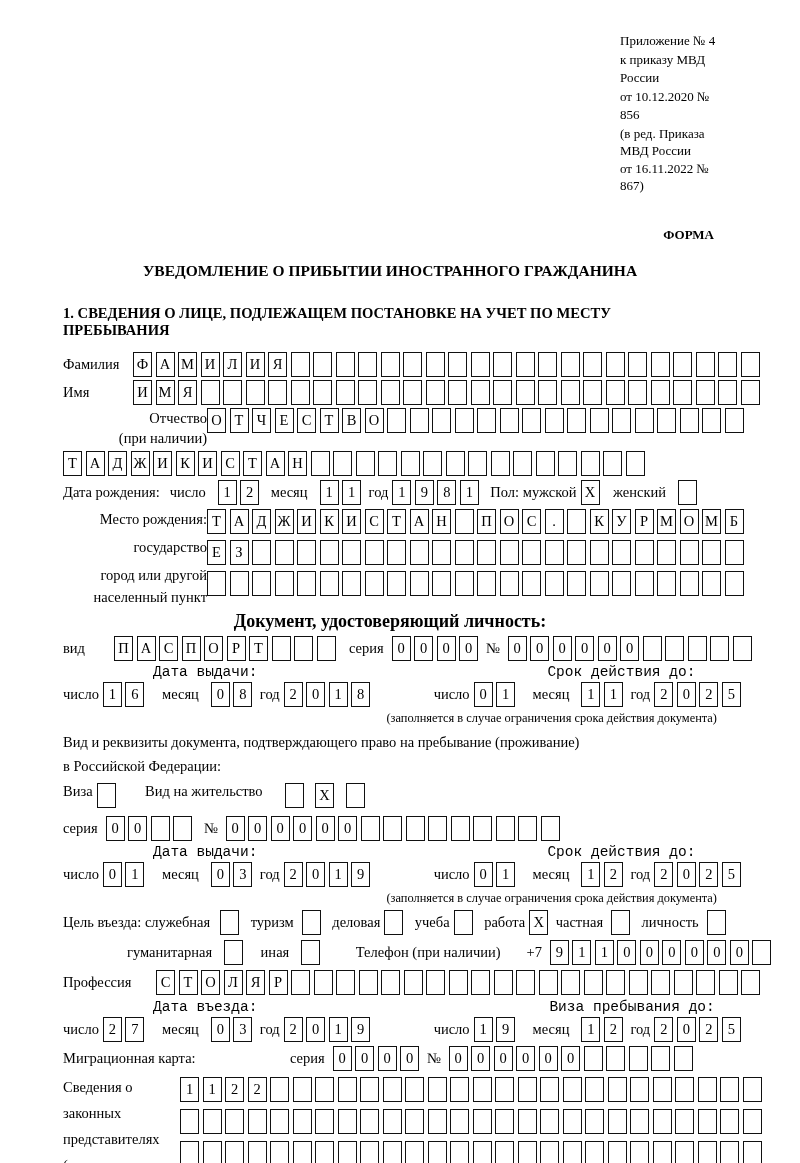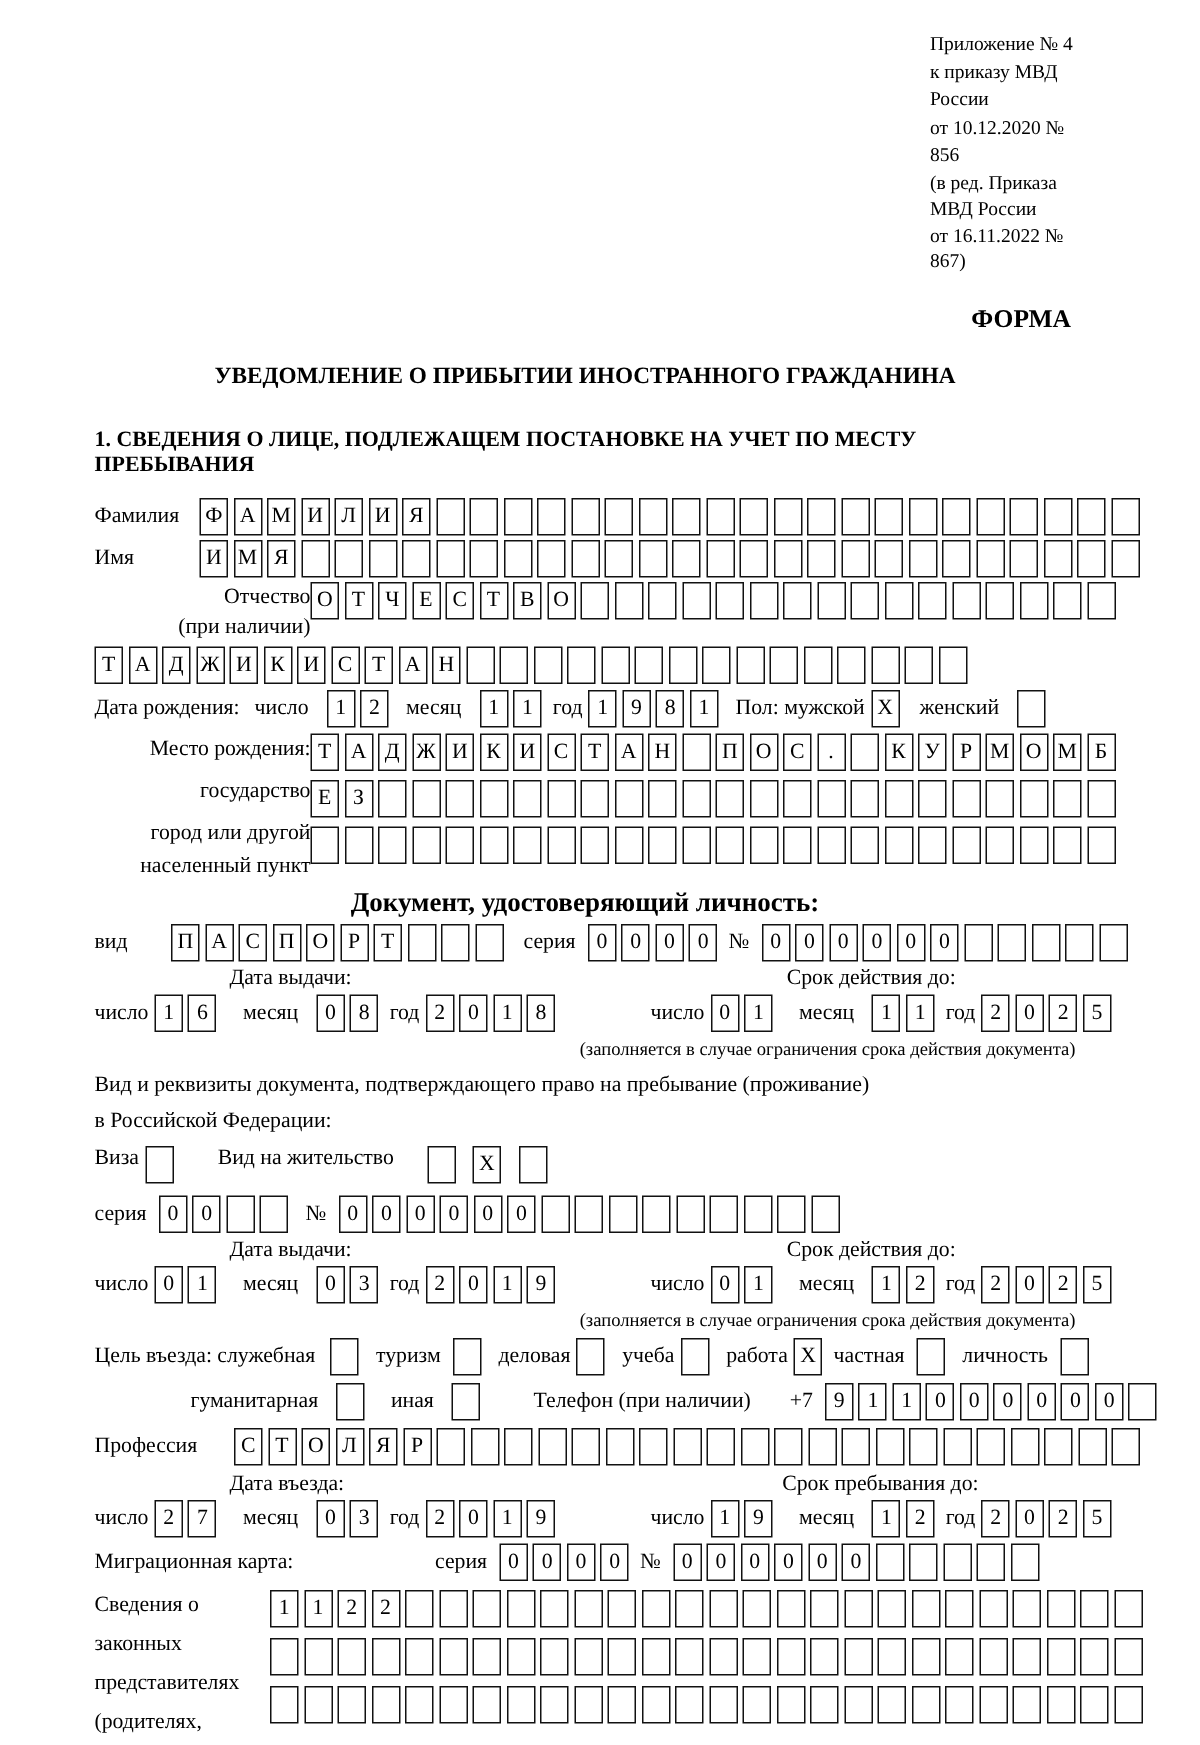--- a/index.html
+++ b/index.html
@@ -1,23 +1,23 @@
 <!DOCTYPE html>
 <html><head>
 <meta charset="utf-8">
 <style>
   html,body{margin:0;padding:0;background:#fff;}
   body{width:800px;height:1163px;overflow:hidden;color:#000;
        font-family:"Liberation Serif", serif;}
-  .page{box-sizing:border-box;width:747px;height:1163px;padding:20px 30px 0 63px;}
+  .page{box-sizing:border-box;width:747px;height:1163px;padding:32px 30px 0 63px;}
 
   
   .annotation{margin-left:557px;font-size:13px;line-height:18.5px;}
   .annotation .small{font-size:13px;line-height:17.5px;}
-  .forma{text-align:right;font-weight:bold;font-size:17px;margin-top:20px;padding-right:3px;}
+  .forma{text-align:right;font-weight:bold;font-size:13px;margin-top:32px;padding-right:3px;}
 
   .title{margin-top:16px;text-align:center;font-weight:bold;font-size:15.5px;line-height:23px;}
   .blank-line{display:inline-block;width:62px;border-bottom:2px solid #333;height:14px;margin-left:14px;}
 
   .sec-heading{margin-top:23px;margin-bottom:13px;font-weight:bold;font-size:14.6px;}
 
   
   .row{display:flex;align-items:center;margin-bottom:3px;}
   .row.top{align-items:flex-start;}
   .label{font-size:14.5px;white-space:nowrap;}
@@ -32,21 +32,21 @@
   .cells{display:flex;flex:none;}
   .cell{display:inline-block;box-sizing:border-box;width:19px;height:25px;flex:none;
         border:1.7px solid #111;margin-right:3.5px;text-align:center;
         font-size:14.5px;line-height:22px;}
   .vgap .cells{margin-bottom:6px;}
 
   .ml4{margin-left:4px;} .ml8{margin-left:8px;} .ml10{margin-left:10px;}
   .ml14{margin-left:14px;} .ml12{margin-left:12px;}
 
   .center-bold{text-align:center;font-weight:bold;font-size:18px;margin:4px 0 4px 0;}
-  .date-heads{font-size:14.5px;margin-top:3px;margin-bottom:1px;}
+  .date-heads{font-size:14.5px;margin-top:3px;margin-bottom:1px;font-family:Liberation Mono, monospace;}
   .note-right{text-align:right;font-size:12.4px;margin-top:0px;margin-bottom:4px;}
   .para{font-size:14.5px;line-height:24px;margin-top:4px;}
 
   .chk-label{font-size:14.5px;text-align:center;line-height:20px;}
   .w220{width:220px;flex:none;} .w168{width:168px;flex:none;}
   .dates{margin-top:2px;margin-bottom:4px;}
 </style>
 </head>
 <body>
 
@@ -579,21 +579,21 @@
         <span class="cell"></span>
         <span class="cell"></span>
         <span class="cell"></span>
         <span class="cell"></span>
         <span class="cell"></span>
       </span>
   </div>
 
   <div class="row date-heads" style="margin-top:4px;">
     <span style="margin-left:90px">Дата въезда:</span>
-    <span style="margin-left:292px">Срок пребывания до:</span>
+    <span style="margin-left:292px">Виза пребывания до:</span>
   </div>
 
   <div class="row dates">
     <span class="label">число</span>
     <span class="cells ml4">
         <span class="cell">2</span>
         <span class="cell">7</span>
       </span>
     <span class="label ml14">месяц</span>
     <span class="cells ml12">

